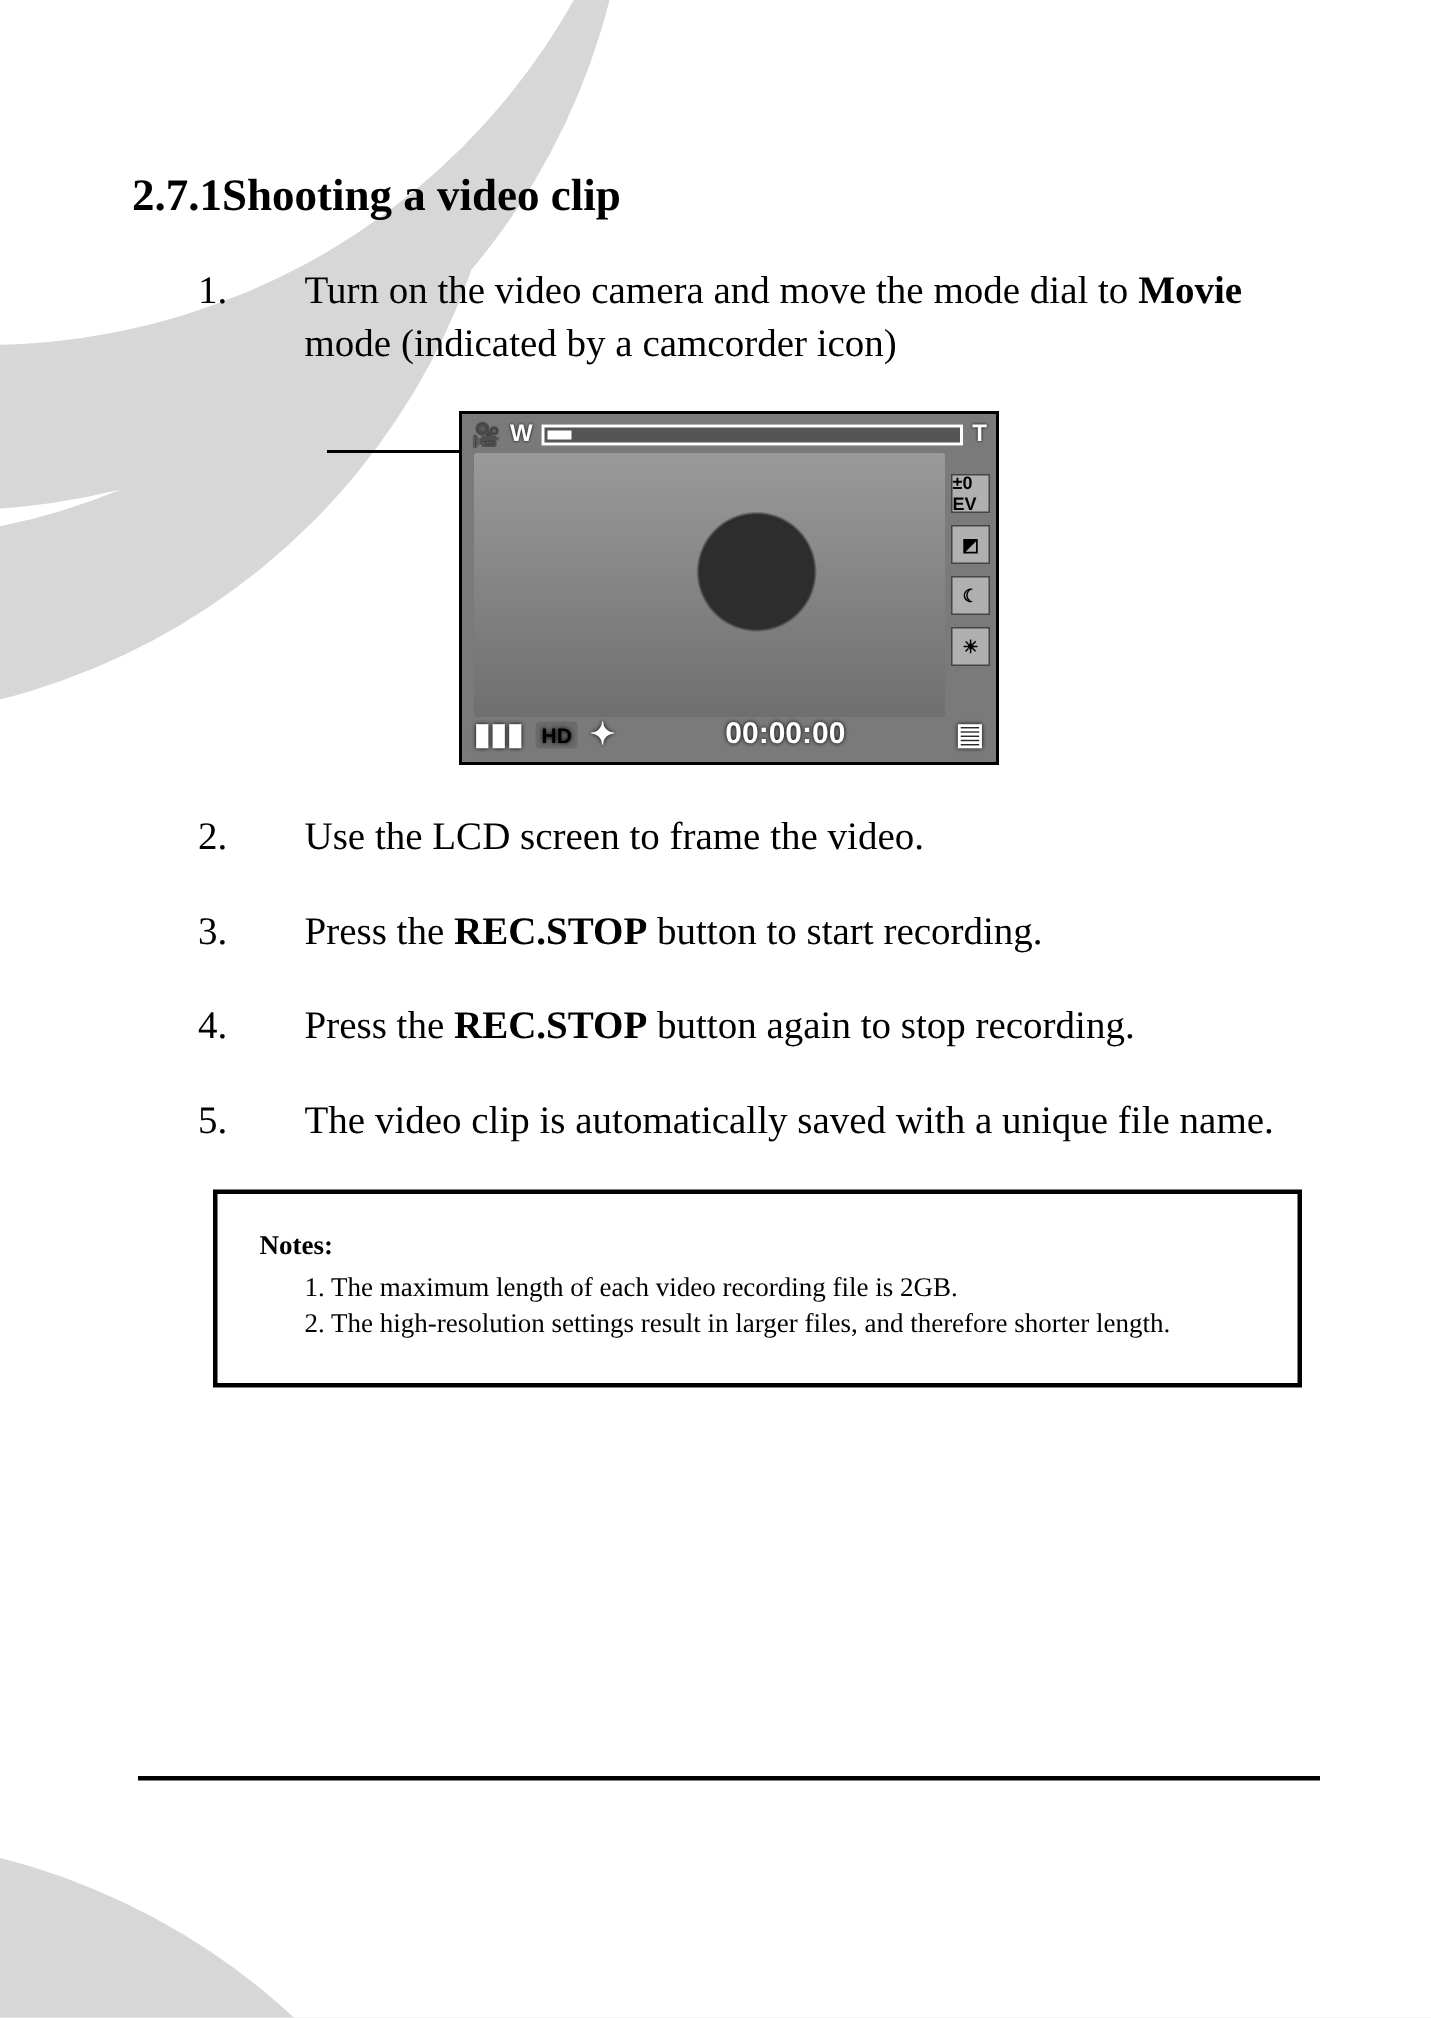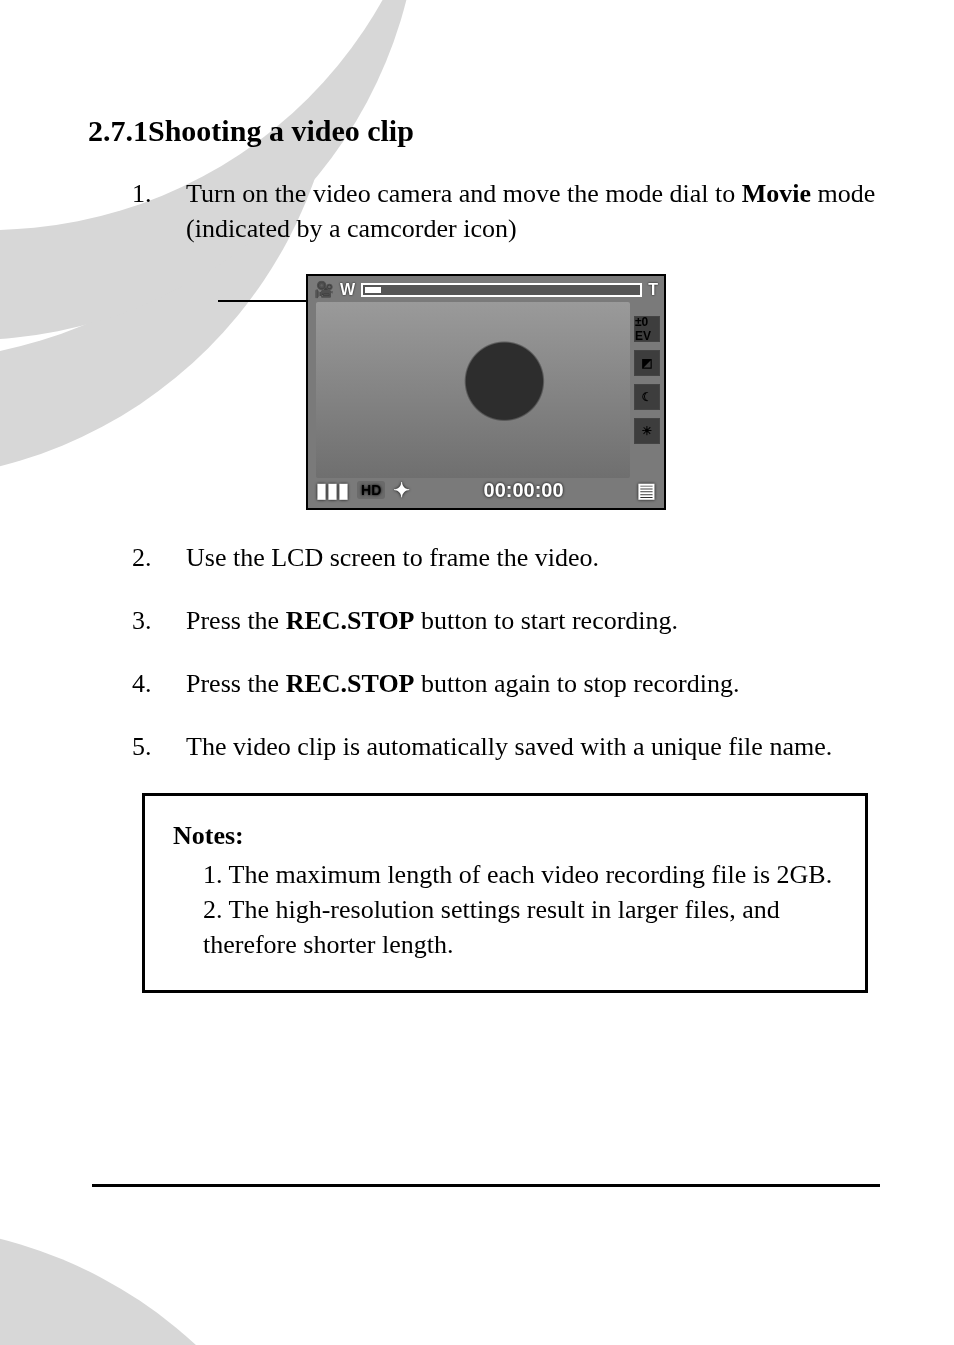--- a/index.html
+++ b/index.html
@@ -18,49 +18,49 @@
   .content { position: absolute; left: 88px; top: 114px; width: 790px; }
 
   h1.section-heading { font-size: 42px; font-weight: bold; margin-bottom: 22px; }
   .subsection-row { display: flex; align-items: baseline; margin-bottom: 28px; }
   .subsection-number { font-size: 30px; font-weight: bold; }
   .subsection-title  { font-size: 30px; font-weight: bold; }
 
   ol.steps { list-style: none; }
   ol.steps > li { display: flex; gap: 38px; font-size: 26px; line-height: 1.35; margin-bottom: 28px; }
   ol.steps > li .num { width: 60px; flex: 0 0 60px; text-align: left; padding-left: 44px; }
-  ol.steps > li .body { flex: 1; }
+  ol.steps > li .body { flex: 1; margin-left: 17px; }
   .bold { font-weight: bold; }
 
   
   .lcd-wrap { display: flex; align-items: flex-start; gap: 0; margin: 14px 0 30px 130px; }
   .lcd-leader { width: 88px; border-top: 2px solid #000; margin-top: 26px; }
   .lcd {
     width: 360px; height: 236px; background: #7a7a7a; border: 2px solid #000;
     position: relative; color: #fff; font-family: Arial, sans-serif;
     display: flex; flex-direction: column; justify-content: space-between;
     filter: grayscale(100%);
   }
   .lcd-top { display: flex; align-items: center; gap: 6px; padding: 4px 6px; }
   .zoom-bar { flex: 1; height: 14px; border: 2px solid #fff; position: relative; background: #555; }
   .zoom-bar::before { content: ""; position: absolute; left: 2px; top: 2px; bottom: 2px; width: 16px; background: #fff; }
   .zoom-label { font-weight: bold; font-size: 16px; text-shadow: 0 0 2px #000; }
   .lcd-right-col { position: absolute; right: 4px; top: 40px; display: flex; flex-direction: column; gap: 8px; }
-  .lcd-right-col .chip { width: 26px; height: 26px; background: #b91c1c; border: 1px solid #444; font-size: 12px; font-weight: bold; color: #000; display:flex; align-items:center; justify-content:center; }
+  .lcd-right-col .chip { width: 26px; height: 26px; background: #84cc16; border: 1px solid #444; font-size: 12px; font-weight: bold; color: #000; display:flex; align-items:center; justify-content:center; }
   .lcd-bottom { display: flex; align-items: center; justify-content: space-between; padding: 4px 8px 6px 8px; font-size: 20px; font-weight: bold; text-shadow: 0 0 3px #000; }
   .lcd-bl-icons { display: flex; align-items: center; gap: 8px; }
   .lcd-bl-icons .badge { font-size: 14px; background: #4d7c0f; color:#000; padding: 1px 4px; border-radius: 3px; }
   .lcd-scene { position: absolute; inset: 26px 34px 30px 8px; background:
       radial-gradient(circle at 60% 45%, #2d2d2d 0 18%, transparent 19%),
       linear-gradient(#9a9a9a, #6f6f6f);
       border-radius: 2px;
   }
 
   
-  .notes-box { margin: 20px 0 0 54px; width: 726px; border: 3px solid #000; padding: 22px 28px 28px 28px; font-size: 26px; line-height: 1.35; }
+  .notes-box { margin: 20px 0 0 54px; width: 726px; border: 3px solid #000; padding: 22px 28px 28px 28px; font-size: 18px; line-height: 1.35; }
   .notes-box .nb-title { font-weight: bold; margin-bottom: 4px; }
   .notes-box .nb-body { padding-left: 30px; }
 
   
   .footer-rule { position: absolute; left: 92px; right: 74px; bottom: 158px; border-top: 3px solid #000; }
 </style>
 </head>
 <body>
 
 <div class="page">

